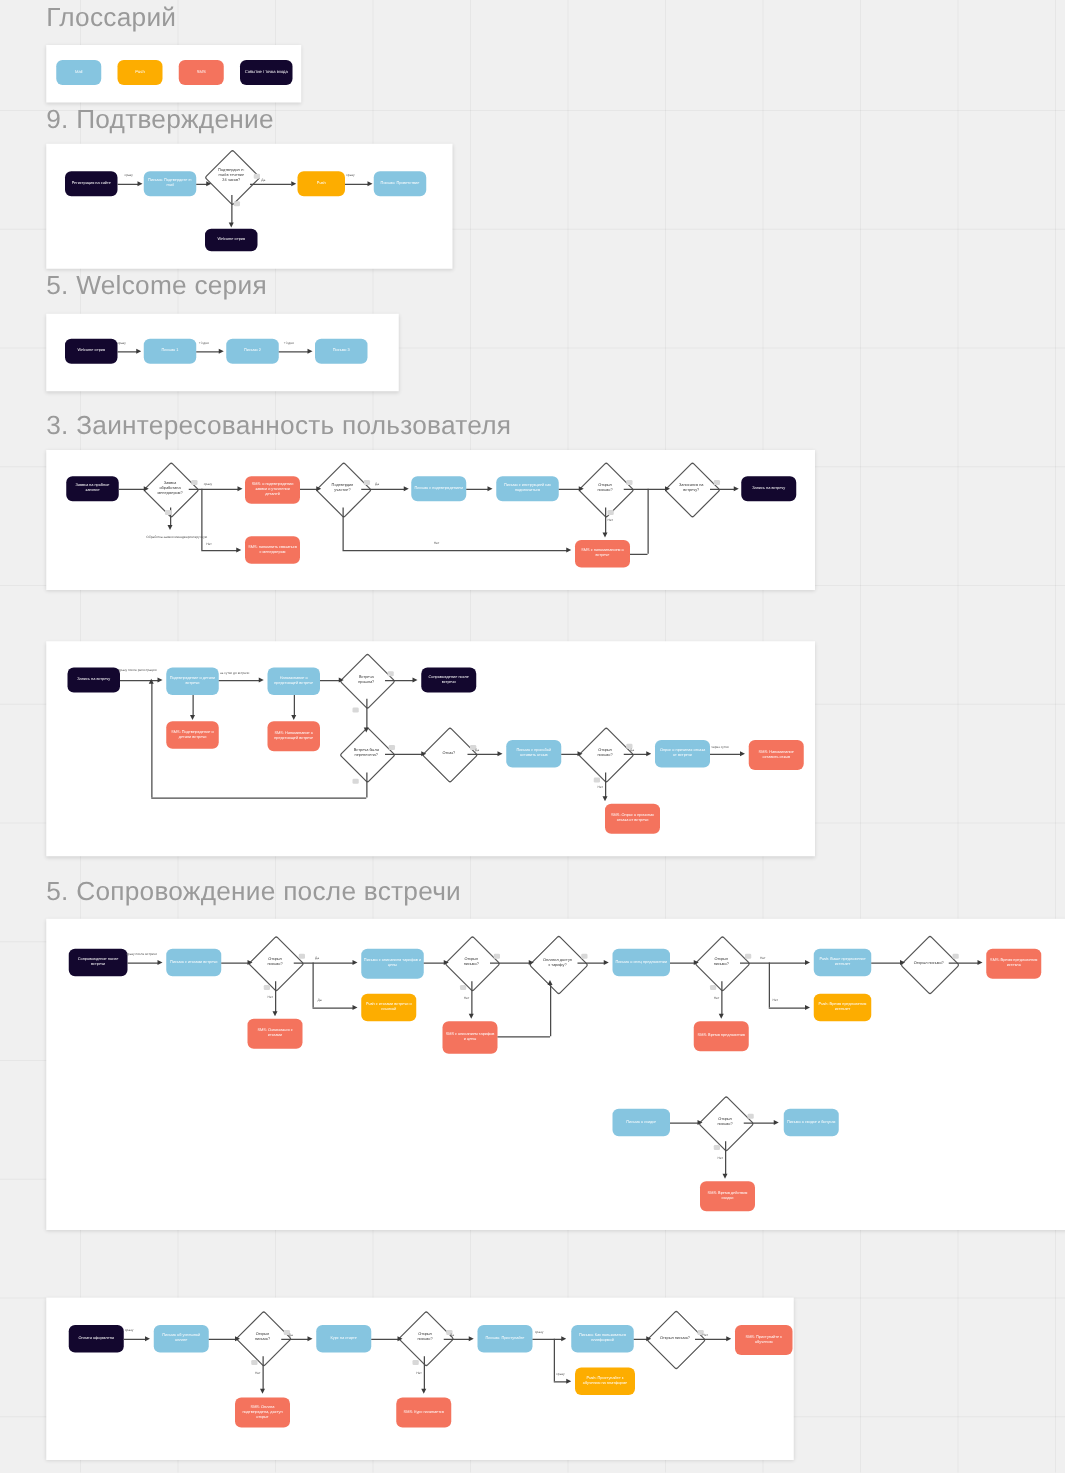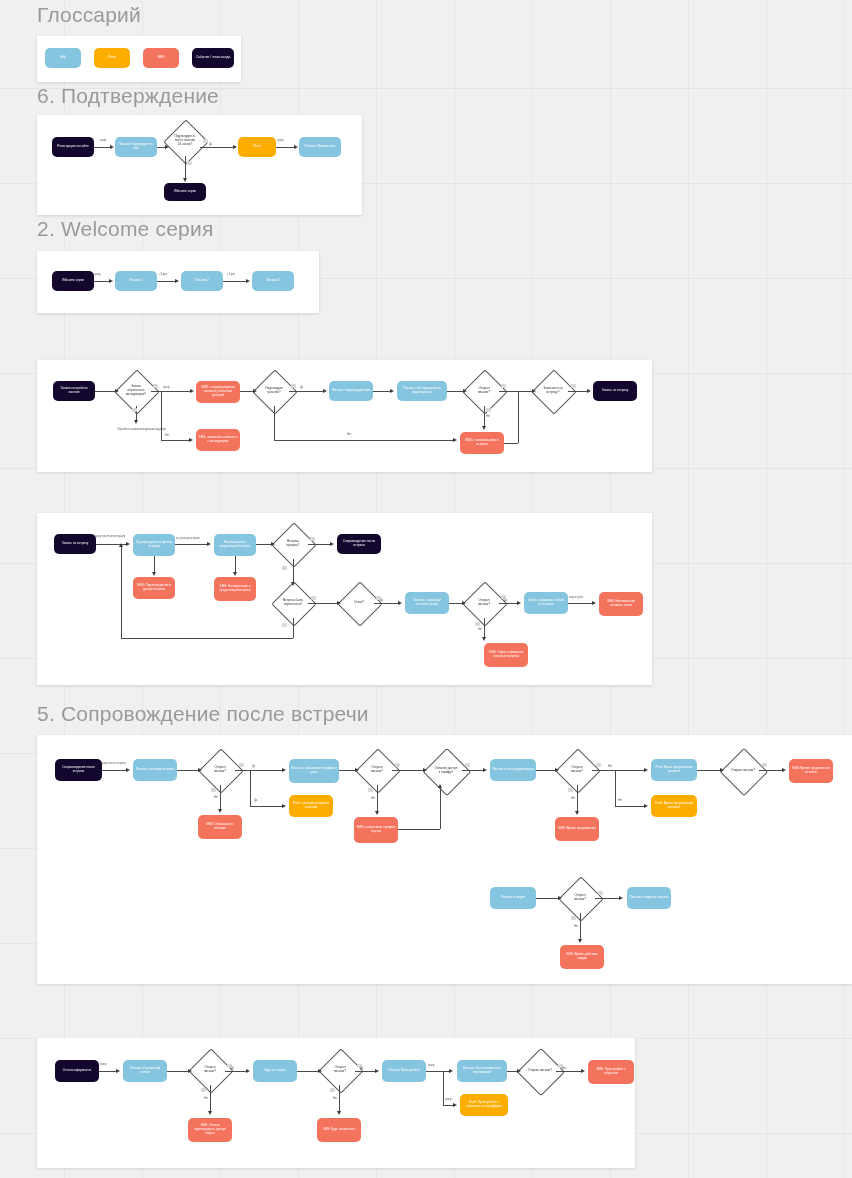--- a/index.html
+++ b/index.html
@@ -118,21 +118,21 @@
 <div class="board">
 
   <div class="sec-title" style="left:20px;top:4px;">Глоссарий</div>
   <div class="legend-card" style="left:20px;top:36px;width:204px;height:46px;">
     <div class="legend-chip n-blue" style="left:8px;top:12px;width:36px;height:20px;">Mail</div>
     <div class="legend-chip n-orange" style="left:57px;top:12px;width:36px;height:20px;">Push</div>
     <div class="legend-chip n-salmon" style="left:106px;top:12px;width:36px;height:20px;">SMS</div>
     <div class="legend-chip n-dark" style="left:155px;top:12px;width:42px;height:20px;">Событие / точка входа</div>
   </div>
 
-  <div class="sec-title" style="left:20px;top:85px;">6. Подтверждение</div>
+  <div class="sec-title" style="left:20px;top:85px;">9. Подтверждение</div>
   <div class="card" style="left:20px;top:115px;width:325px;height:100px;">
 
     <div class="node n-dark" style="left:15px;top:22px;width:42px;height:20px;">Регистрация на сайте</div>
     <div class="node n-blue" style="left:78px;top:22px;width:42px;height:20px;">Письмо: Подтвердите e-mail</div>
 
     <div class="dia" style="left:133px;top:11px;width:30px;height:30px;">
       <div class="shape"></div>
       <div class="txt">Подтвердил e-mail в течение 24 часов?</div>
     </div>
 
@@ -154,40 +154,41 @@
 
     <div class="ln lh" style="left:239px;top:32px;width:19px;"></div>
     <div class="arw arw-r" style="left:257px;top:29.5px;"></div>
     <div class="elabel" style="left:240px;top:25px;">сразу</div>
 
     <div class="ln lv" style="left:148px;top:41px;height:23px;"></div>
     <div class="arw arw-d" style="left:145.5px;top:63px;"></div>
     <div class="ebadge" style="left:150px;top:46px;"></div>
   </div>
 
-  <div class="sec-title" style="left:20px;top:218px;">2. Welcome серия</div>
+  <div class="sec-title" style="left:20px;top:218px;">5. Welcome серия</div>
   <div class="card" style="left:20px;top:251px;width:282px;height:62px;">
     <div class="node n-dark" style="left:15px;top:20px;width:42px;height:20px;">Welcome серия</div>
     <div class="node n-blue" style="left:78px;top:20px;width:42px;height:20px;">Письмо 1</div>
     <div class="node n-blue" style="left:144px;top:20px;width:42px;height:20px;">Письмо 2</div>
     <div class="node n-blue" style="left:215px;top:20px;width:42px;height:20px;">Письмо 3</div>
 
     <div class="ln lh" style="left:57px;top:30px;width:16px;"></div>
     <div class="arw arw-r" style="left:72px;top:27.5px;"></div>
     <div class="elabel" style="left:57px;top:23px;">сразу</div>
 
     <div class="ln lh" style="left:120px;top:30px;width:19px;"></div>
     <div class="arw arw-r" style="left:138px;top:27.5px;"></div>
     <div class="elabel" style="left:122px;top:23px;">+3 дня</div>
 
     <div class="ln lh" style="left:186px;top:30px;width:24px;"></div>
     <div class="arw arw-r" style="left:209px;top:27.5px;"></div>
     <div class="elabel" style="left:190px;top:23px;">+3 дня</div>
   </div>
 
+  <div class="sec-title" style="left:20px;top:330px;">3. Заинтересованность пользователя</div>
   <div class="card" style="left:20px;top:360px;width:615px;height:112px;">
 
     <div class="node n-dark" style="left:16px;top:21px;width:42px;height:20px;">Заявка на пробное занятие</div>
 
     <div class="dia" style="left:84px;top:16px;width:30px;height:30px;">
       <div class="shape"></div>
       <div class="txt">Заявка обработана менеджером?</div>
     </div>
 
     <div class="node n-salmon" style="left:159px;top:21px;width:44px;height:22px;">SMS: о подтверждении заявки и уточнении деталей</div>

